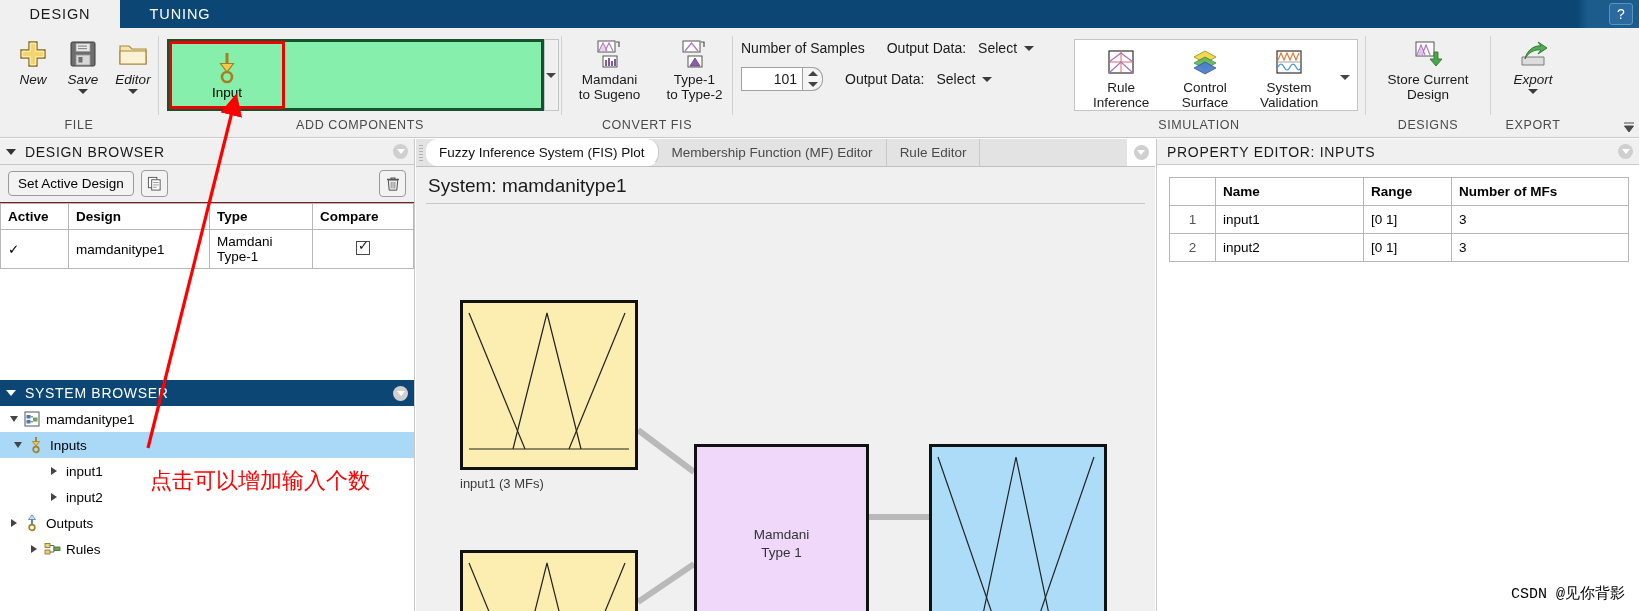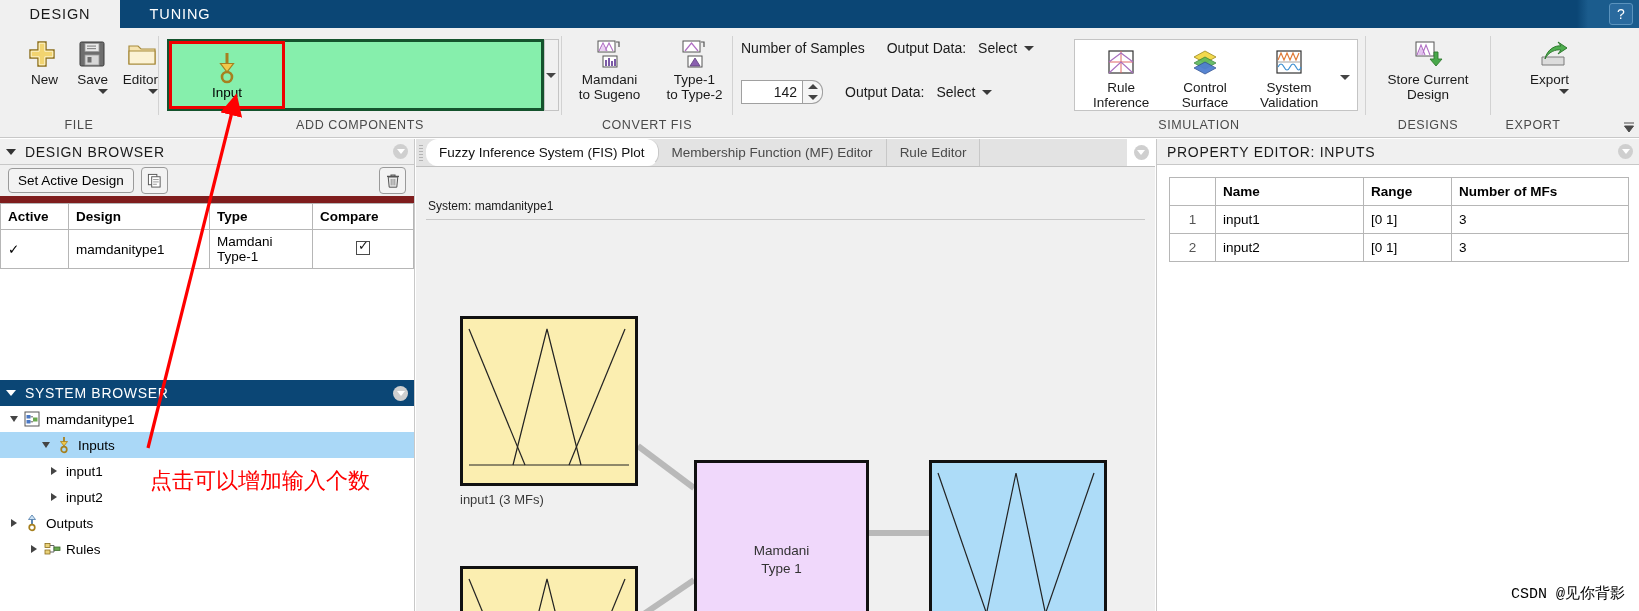--- a/index.html
+++ b/index.html
@@ -44,22 +44,22 @@
   }
   .rgroup { position: relative; display: flex; flex-direction: column; height: 110px; }
   .rgroup-body { flex: 1; display: flex; align-items: flex-start; padding-top: 6px; }
   .rgroup-label {
     text-align: center; font-size: 12.5px; color: #4a4a4a;
     letter-spacing: .6px; padding-bottom: 3px; height: 20px;
   }
   .rsep { width: 1px; background: #d2d2d2; margin: 8px 0 22px 0; }
 
   .bigbtn {
-    width: 56px; display: flex; flex-direction: column; align-items: flex-end;
-    cursor: pointer; padding-top: 4px; font-size: 13.5px; color: #1a1a1a;
+    width: 56px; display: flex; flex-direction: column; align-items: center;
+    cursor: pointer; padding-top: 4px; font-size: 13.5px; color: #1a1a1a; font-style: italic;
   }
   .bigbtn .lbl { margin-top: 2px; text-align: center; line-height: 15px; }
   .caret-down {
     width: 0; height: 0; margin-top: 2px;
     border-left: 5px solid transparent; border-right: 5px solid transparent;
     border-top: 5px solid #3a3a3a;
   }
 
   .icon { width: 32px; height: 32px; display: block; }
 
@@ -128,21 +128,21 @@
     cursor: pointer;
   }
   .panel-dot .dc { width:0;height:0;border-left:4px solid transparent;border-right:4px solid transparent;border-top:5px solid #ffffff; }
 
   #design-browser {
     position: absolute; left: 0; top: 139px; width: 415px; height: 241px;
     background: #ffffff; border-right: 1px solid #c8c8c8;
   }
   .db-toolbar {
     height: 38px; display: flex; align-items: center; padding: 0 8px;
-    background: #f0f0f0; border-bottom: 7px solid #7f1d1d;
+    background: #f0f0f0; border-bottom: 1px solid #7f1d1d;
   }
   .btn-plain {
     height: 25px; padding: 0 9px; border: 1px solid #9a9a9a; border-radius: 4px;
     background: #f3f3f3; font-size: 13.5px; cursor: pointer; line-height: 23px;
   }
   .btn-icon {
     width: 27px; height: 27px; margin-left: 7px; border: 1px solid #9a9a9a;
     border-radius: 4px; background: #f3f3f3; display: flex;
     align-items: center; justify-content: center; cursor: pointer;
   }
@@ -184,21 +184,21 @@
      repeating-linear-gradient(#b4b4b4 0 1px, transparent 1px 3px); }
   .vtab {
     display: flex; align-items: center; padding: 0 13px; font-size: 13.5px;
     color: #4a4a4a; background: #e3e3e3; border-right: 1px solid #c8c8c8; cursor: pointer;
   }
   .vtab.active { background: #ffffff; color: #111; border-bottom: 1px solid #ffffff; border-radius: 12px; }
   .tab-close {
     margin-left: auto; width: 28px; display: flex; align-items: center; justify-content: center;
     background: #ffffff; cursor: pointer;
   }
-  .sys-label { font-size: 12px; padding: 8px 12px 6px 12px; color: #1a1a1a; margin-top: 24px; }
+  .sys-label { font-size: 19px; padding: 8px 12px 6px 12px; color: #1a1a1a; }
   .sys-rule { height: 1px; background: #c8c8c8; margin: 0 10px; }
   .canvas { position: relative; height: 410px; background: #f0f0f0; overflow: hidden; }
 
   .fis-block { position: absolute; border: 3px solid #111; }
   .fis-caption {
     position: absolute; font-size: 13px; color: #3a3a3a; 
   }
 
   
   #prop-editor {
@@ -329,32 +329,32 @@
         </div>
       </div>
       <div class="rgroup-label">CONVERT FIS</div>
     </div>
 
     <div class="rsep"></div>
 
     <div class="rgroup" style="width:632px">
       <div class="rgroup-body" style="padding-left:8px">
 
-        <div style="display:flex;flex-direction:column;gap:24px;padding-top:6px">
+        <div style="display:flex;flex-direction:column;gap:11px;padding-top:6px">
           <div class="field-row" style="gap:22px">
             <span>Number of Samples</span>
             <span class="sel-drop">
               <span>Output Data:</span>
               <span style="margin-left:12px">Select</span>
               <span class="caret"></span>
             </span>
           </div>
           <div class="field-row" style="gap:22px">
             <span style="display:flex">
-              <span class="spin">142</span>
+              <span class="spin">101</span>
               <span class="spin-btns">
                 <span class="tri-up"></span>
                 <span class="tri-dn"></span>
               </span>
             </span>
             <span class="sel-drop">
               <span>Output Data:</span>
               <span style="margin-left:12px">Select</span>
               <span class="caret"></span>
             </span>
@@ -514,21 +514,21 @@
             <rect x="1" y="1" width="14" height="14" fill="#fff" stroke="#555"></rect>
             <rect x="2.5" y="4" width="4" height="3.5" fill="#4a78c4"></rect>
             <rect x="2.5" y="9" width="4" height="3.5" fill="#4a78c4"></rect>
             <rect x="9" y="6.5" width="4.5" height="4" fill="#6aa84f"></rect>
             <path d="M6.5 5.8h2.5M6.5 10.8h2.5" stroke="#555" stroke-width=".9"></path>
           </svg>
         </span>
         <span>mamdanitype1</span>
       </div>
 
-      <div class="tree-row sel" style="padding-left:38px">
+      <div class="tree-row sel" style="padding-left:10px">
         <span class="tw">
             <i class="tri-d"></i>
           </span>
         <span class="tree-ico">
           <svg width="14" height="18" viewBox="0 0 14 18">
             <path d="M7 1v5" stroke="#a6801f" stroke-width="1.8" fill="none"></path>
             <path d="M3.5 5.5h7L7 10z" fill="#f0c84a" stroke="#a6801f" stroke-width=".8"></path>
             <circle cx="7" cy="13.5" r="2.8" fill="none" stroke="#a6801f" stroke-width="1.7"></circle>
           </svg>
         </span>

